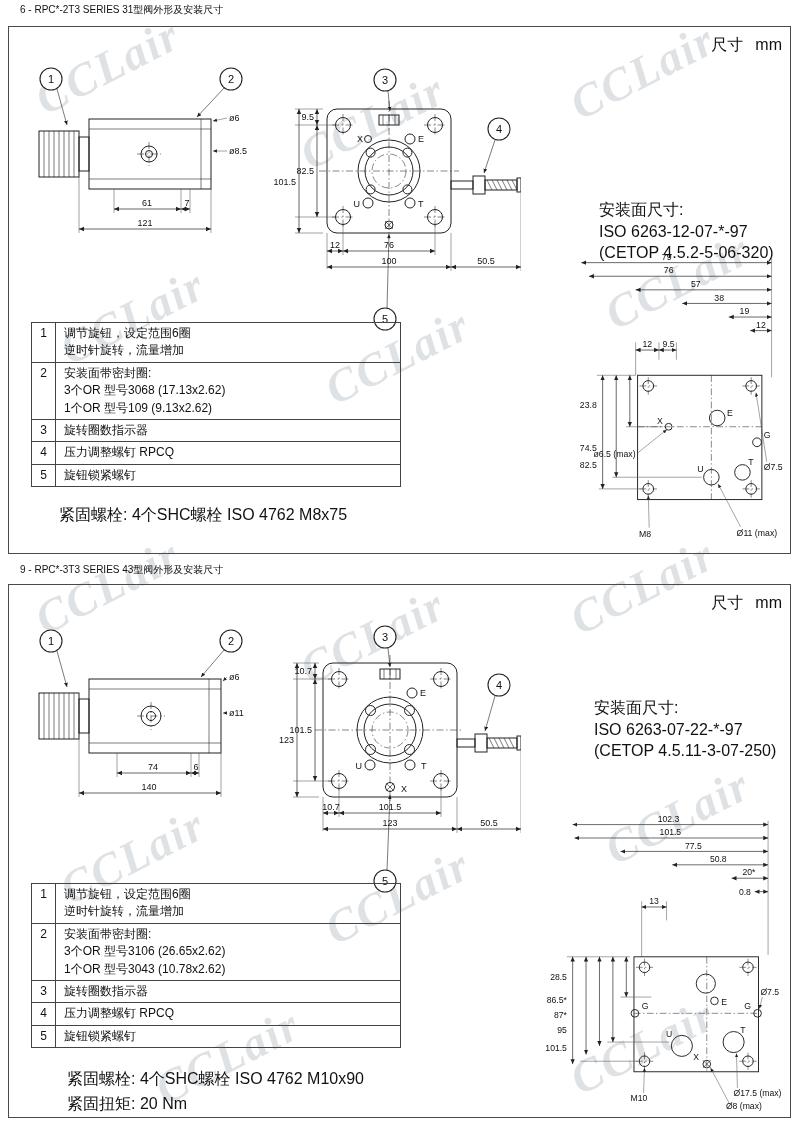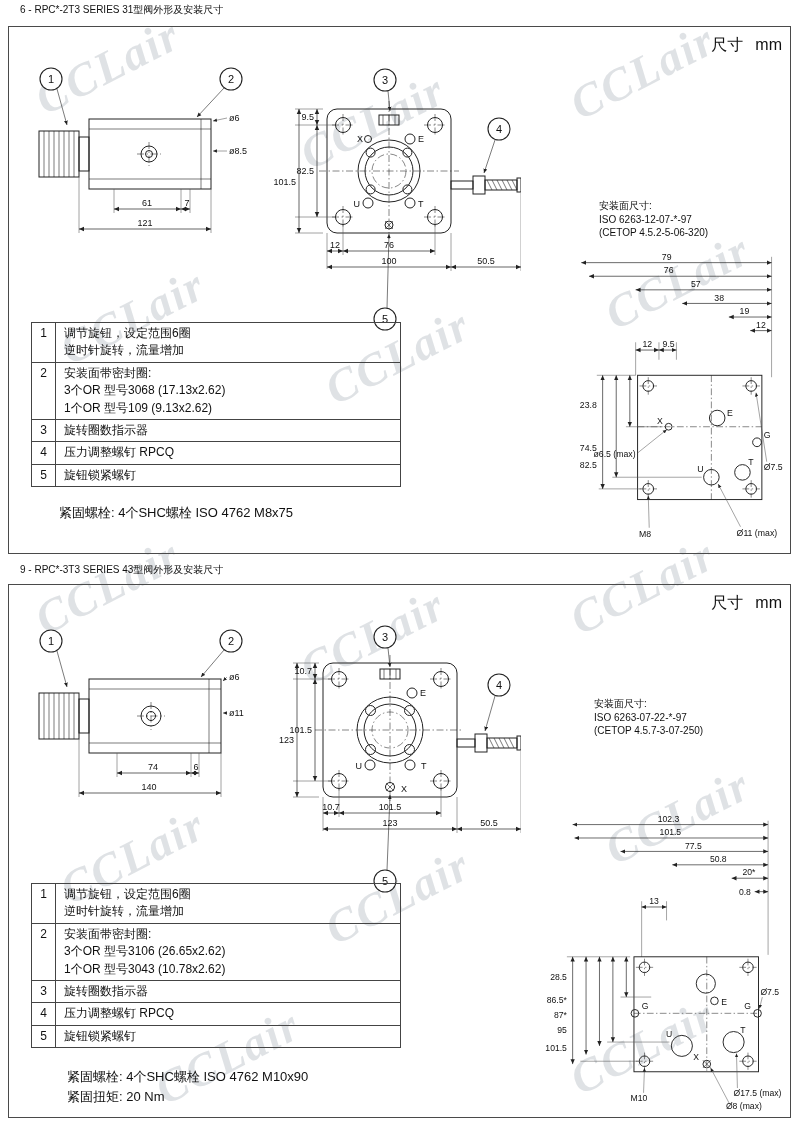--- a/index.html
+++ b/index.html
@@ -14,25 +14,25 @@
 .dwg line,.dwg rect,.dwg circle,.dwg path{stroke:#222;fill:none;stroke-width:1}
 .dwg text{stroke:none;fill:#111;font-size:9px;font-family:"Liberation Sans",sans-serif}
 .dwg .thin{stroke-width:.6}
 .dwg .dim-l{stroke-width:.7}
 .dwg .ext{stroke-width:.55;stroke:#555}
 .dwg .cl{stroke-width:.55;stroke-dasharray:7 2.5 1.5 2.5}
 .dwg .co{fill:#fff;stroke-width:1.1}
 .dwg .co-t{font-size:11px;text-anchor:middle}
 .dwg .mid{text-anchor:middle}
 .dwg .end{text-anchor:end}
-.mount-head{position:absolute;font-size:10px;line-height:1.35}
+.mount-head{position:absolute;font-size:16px;line-height:1.35}
 .spec-table{position:absolute;border-collapse:collapse;font-size:12px}
 .spec-table td{border:1px solid #444;padding:2px 8px;vertical-align:top;line-height:1.45}
 .spec-table .num-cell{width:24px;text-align:center;padding:2px 4px}
-.notes{position:absolute;font-size:13px;line-height:1.55}
+.notes{position:absolute;font-size:16px;line-height:1.55}
 </style>
 </head>
 <body>
 
 <svg width="0" height="0" style="position:absolute">
   <defs>
     <marker id="arw" viewBox="0 0 10 10" refX="9" refY="5" markerWidth="8" markerHeight="8" orient="auto-start-reverse">
       <path d="M0,1 L9,5 L0,9 z" fill="#222" stroke="none"></path>
     </marker>
   </defs>
@@ -432,21 +432,21 @@
         <line class="dim-l" x1="52" y1="204" x2="186" y2="204" marker-start="url(#arw)" marker-end="url(#arw)"></line>
         <text class="mid" x="119" y="201">123</text>
         <line class="dim-l" x1="186" y1="204" x2="250" y2="204" marker-start="url(#arw)" marker-end="url(#arw)"></line>
         <text class="mid" x="218" y="201">50.5</text>
       </g>
     </svg>
 
     <div class="mount-head" style="left:585px;top:112px">
       <div>安装面尺寸:</div>
       <div>ISO 6263-07-22-*-97</div>
-      <div>(CETOP 4.5.7-3-07-250)</div>
+      <div>(CETOP 4.5.11-3-07-250)</div>
     </div>
 
     <svg class="dwg" style="left:508px;top:230px" width="278" height="297" viewBox="0 0 290 310">
       <g>
         <line class="ext" x1="262" y1="6" x2="262" y2="146"></line>
         <line class="dim-l" x1="58" y1="10" x2="262" y2="10" marker-start="url(#arw)" marker-end="url(#arw)"></line>
         <text class="mid" x="158" y="7">102.3</text>
         <line class="dim-l" x1="60" y1="24" x2="262" y2="24" marker-start="url(#arw)" marker-end="url(#arw)"></line>
         <text class="mid" x="160" y="21">101.5</text>
         <line class="dim-l" x1="108" y1="38" x2="262" y2="38" marker-start="url(#arw)" marker-end="url(#arw)"></line>

